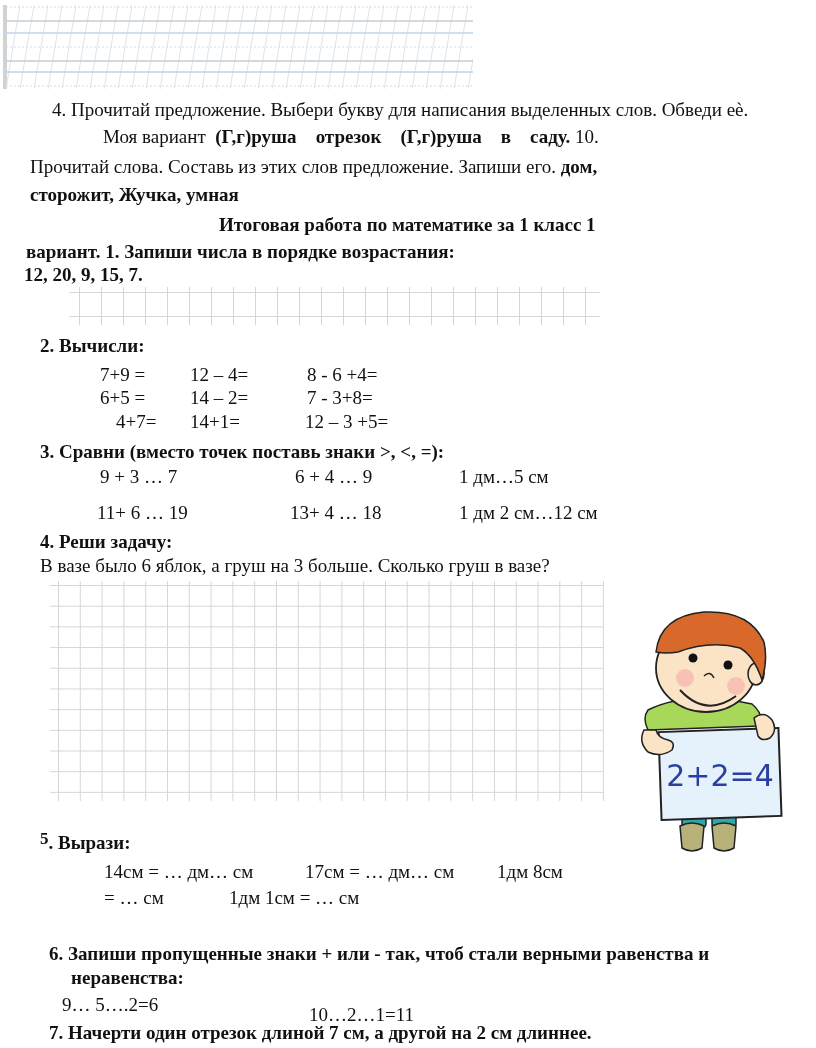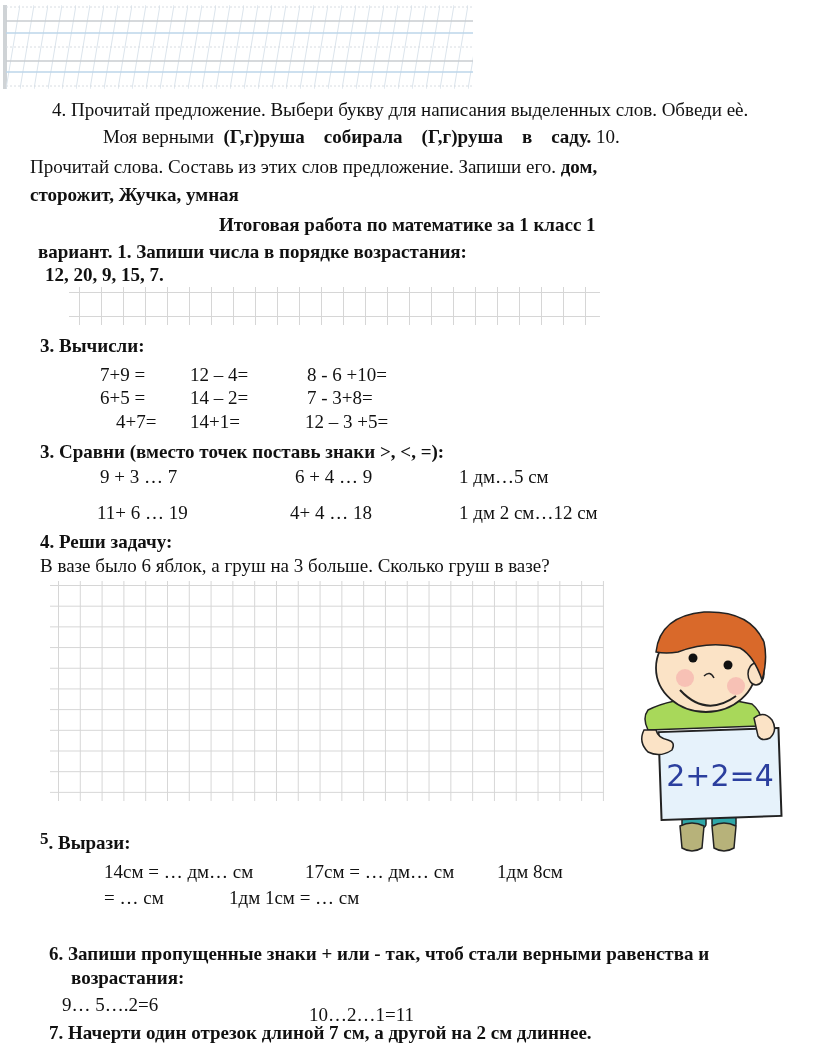--- a/index.html
+++ b/index.html
@@ -41,60 +41,60 @@
     <line x1="0" y1="42" x2="467" y2="42" stroke="#d8dde2" stroke-width="1" stroke-dasharray="2 2"></line>
     <line x1="0" y1="56" x2="467" y2="56" stroke="#c8ccd0" stroke-width="1.3"></line>
     <line x1="0" y1="67" x2="467" y2="67" stroke="#bcd6ea" stroke-width="1.3"></line>
     <line x1="0" y1="81" x2="467" y2="81" stroke="#d8dde2" stroke-width="1" stroke-dasharray="2 2"></line>
   </svg>
 </div>
 
 <div class="abs txt" style="left:52px;top:99px">4. Прочитай предложение. Выбери букву для написания выделенных слов. Обведи еѐ.</div>
 
 <div class="abs txt" style="left:103px;top:126px">
-  <span>Моя верными</span>&nbsp;
+  <span>Моя вариант</span>&nbsp;
   <span class="b">(Г,г)руша</span>&nbsp;&nbsp;&nbsp;
-  <span class="b">собирала</span>&nbsp;&nbsp;&nbsp;
+  <span class="b">отрезок</span>&nbsp;&nbsp;&nbsp;
   <span class="b">(Г,г)руша</span>&nbsp;&nbsp;&nbsp;
   <span class="b">в</span>&nbsp;&nbsp;&nbsp;
   <span class="b">саду.</span>
   <span>10.</span>
 </div>
 
 <div class="abs txt" style="left:30px;top:156px">
   <span>Прочитай слова. Составь из этих слов предложение. Запиши его.</span>
   <span class="b">дом,</span>
 </div>
 <div class="abs txt b" style="left:30px;top:184px">сторожит, Жучка, умная</div>
 
 <div class="abs txt b" style="left:219px;top:214px">Итоговая работа по математике  за 1 класс 1</div>
-<div class="abs txt b" style="left:38px;top:241px">вариант. 1. Запиши числа в порядке возрастания:</div>
-<div class="abs txt b" style="left:45px;top:264px">12, 20, 9, 15, 7.</div>
+<div class="abs txt b" style="left:26px;top:241px">вариант. 1. Запиши числа в порядке возрастания:</div>
+<div class="abs txt b" style="left:24px;top:264px">12, 20, 9, 15, 7.</div>
 
 <div class="grid" style="left:69px;top:287px;width:531px;height:38px;
             background-size:22px 100%, 100% 24px;
             background-position:10px 0, 0 5px;"></div>
 
-<div class="abs txt b" style="left:40px;top:335px">3. Вычисли:</div>
+<div class="abs txt b" style="left:40px;top:335px">2. Вычисли:</div>
 <div class="abs txt" style="left:100px;top:364px">7+9 =</div>
 <div class="abs txt" style="left:190px;top:364px">12 – 4=</div>
-<div class="abs txt" style="left:307px;top:364px">8 - 6 +10=</div>
+<div class="abs txt" style="left:307px;top:364px">8 - 6 +4=</div>
 <div class="abs txt" style="left:100px;top:387px">6+5 =</div>
 <div class="abs txt" style="left:190px;top:387px">14 – 2=</div>
 <div class="abs txt" style="left:307px;top:387px">7 - 3+8=</div>
 <div class="abs txt" style="left:116px;top:411px">4+7=</div>
 <div class="abs txt" style="left:190px;top:411px">14+1=</div>
 <div class="abs txt" style="left:305px;top:411px">12 – 3 +5=</div>
 
 <div class="abs txt b" style="left:40px;top:441px">3. Сравни (вместо точек поставь знаки &gt;, &lt;, =):</div>
 <div class="abs txt" style="left:100px;top:466px">9 + 3 …  7</div>
 <div class="abs txt" style="left:295px;top:466px">6 + 4 …  9</div>
 <div class="abs txt" style="left:459px;top:466px">1 дм…5 см</div>
 <div class="abs txt" style="left:97px;top:502px">11+ 6 … 19</div>
-<div class="abs txt" style="left:290px;top:502px">4+ 4 … 18</div>
+<div class="abs txt" style="left:290px;top:502px">13+ 4 … 18</div>
 <div class="abs txt" style="left:459px;top:502px">1 дм 2 см…12 см</div>
 
 <div class="abs txt b" style="left:40px;top:531px">4. Реши задачу:</div>
 <div class="abs txt" style="left:40px;top:555px">В вазе было 6  яблок, а груш  на 3 больше. Сколько груш   в вазе?</div>
 
 <div class="grid" style="left:50px;top:581px;width:554px;height:220px;
             background-size:21.8px 100%, 100% 20.7px;
             background-position:8px 0, 0 4px;"></div>
 
 <svg class="boy" viewBox="0 0 176 268">
@@ -132,17 +132,17 @@
 <div class="abs txt b" style="left:40px;top:832px">
   <span style="font-size:17px;position:relative;top:-5px">5</span><span>. Вырази:</span>
 </div>
 <div class="abs txt" style="left:104px;top:861px">14см = … дм… см</div>
 <div class="abs txt" style="left:305px;top:861px">17см = … дм… см</div>
 <div class="abs txt" style="left:497px;top:861px">1дм 8см</div>
 <div class="abs txt" style="left:104px;top:887px">= … см</div>
 <div class="abs txt" style="left:229px;top:887px">1дм 1см = … см</div>
 
 <div class="abs txt b" style="left:49px;top:943px">6. Запиши пропущенные знаки  + или  - так, чтоб стали верными  равенства и</div>
-<div class="abs txt b" style="left:71px;top:967px">возрастания:</div>
+<div class="abs txt b" style="left:71px;top:967px">неравенства:</div>
 <div class="abs txt" style="left:62px;top:994px">9… 5….2=6</div>
 <div class="abs txt" style="left:309px;top:1004px">10…2…1=11</div>
 
 <div class="abs txt b" style="left:49px;top:1022px">7. Начерти один отрезок длиной 7 см, а другой на 2 см длиннее.</div>
 
 </body></html>

